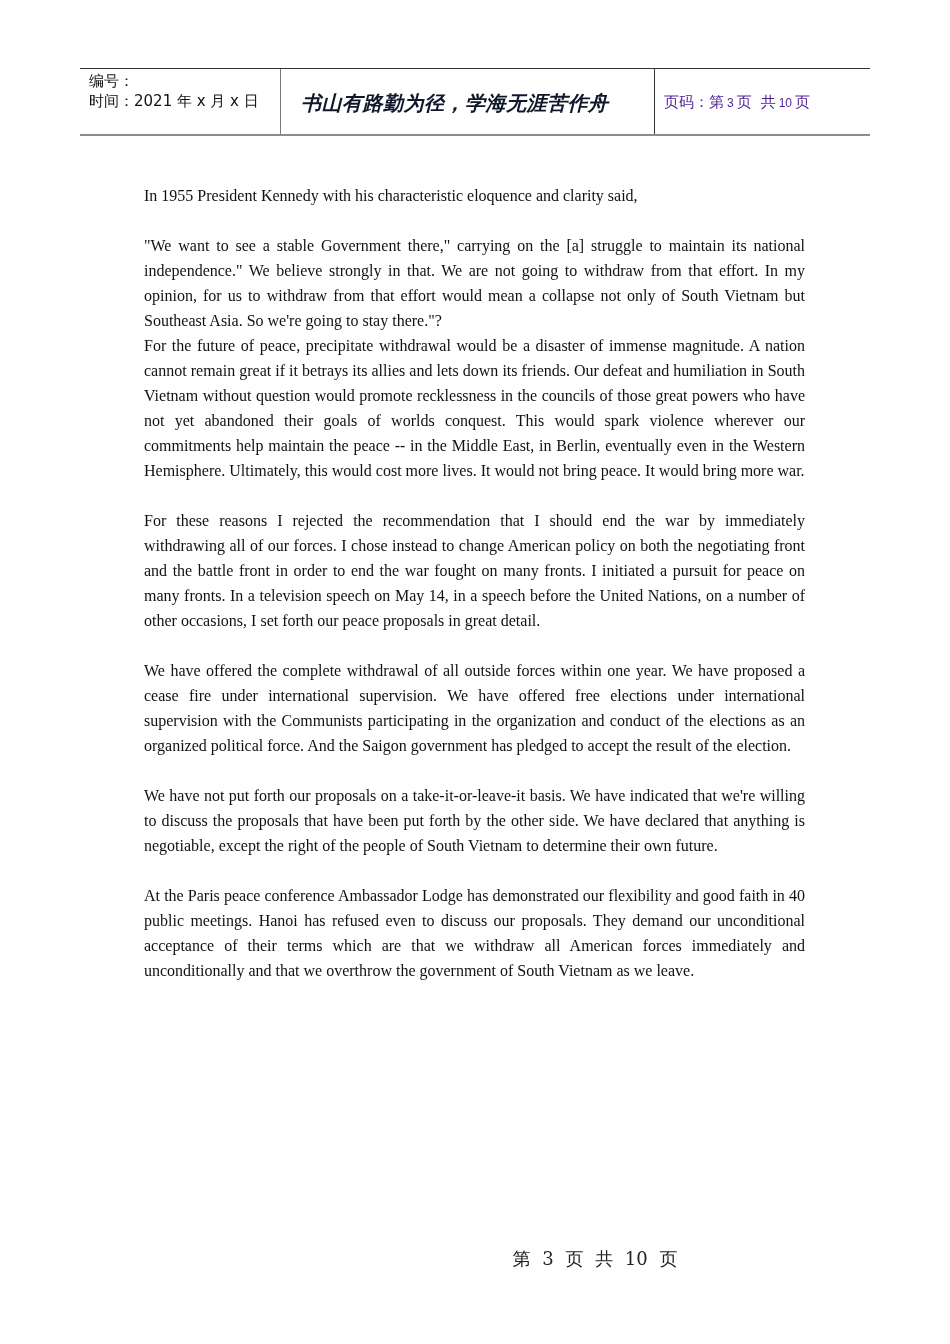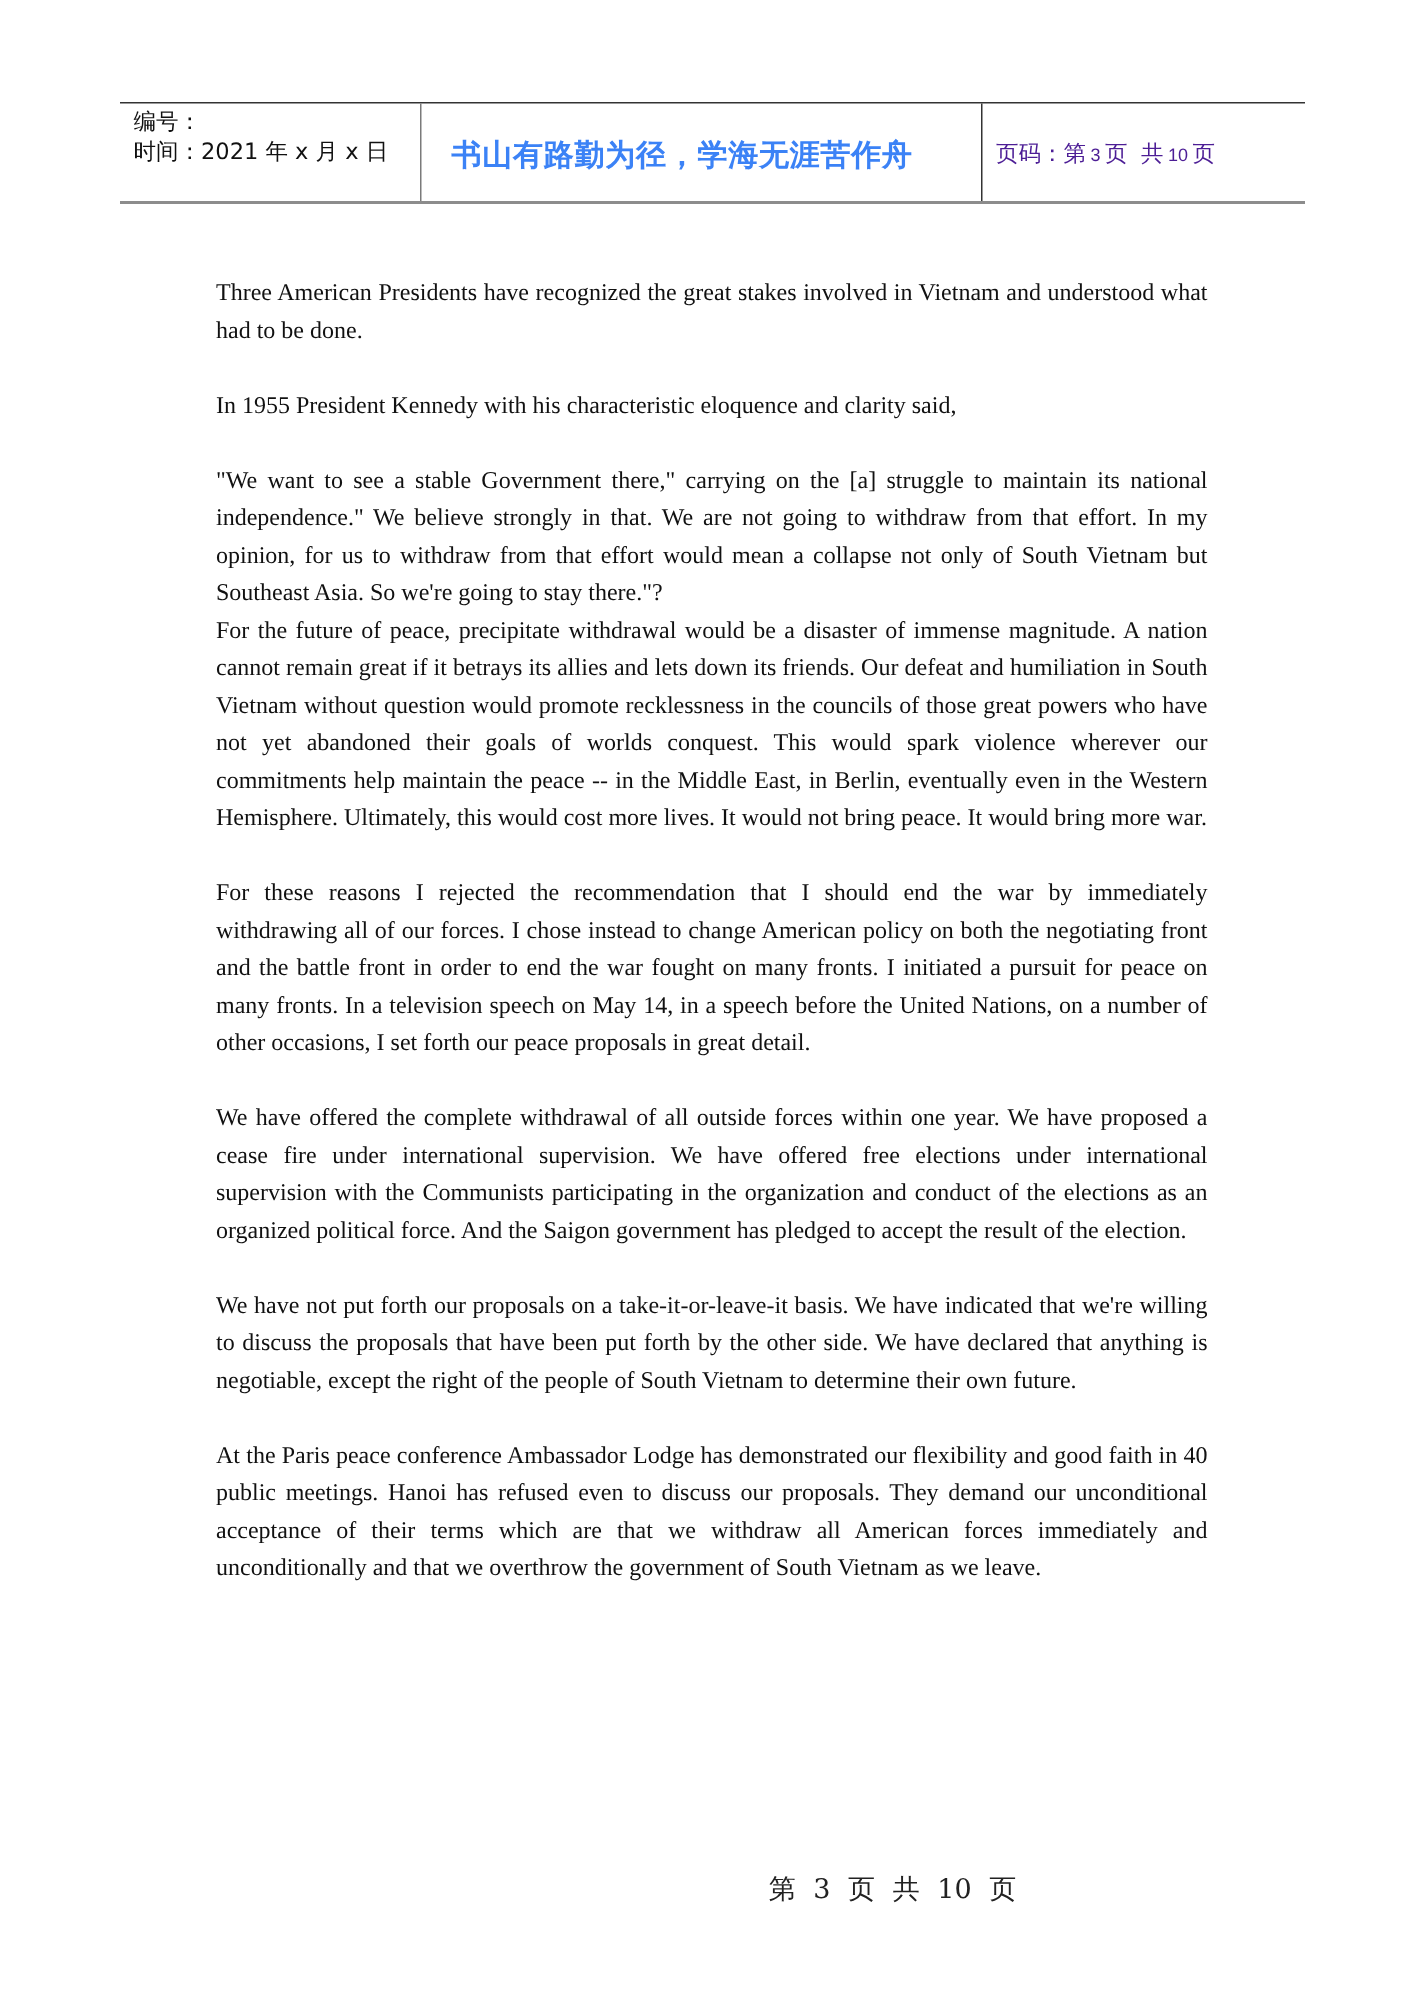--- a/index.html
+++ b/index.html
@@ -102,35 +102,34 @@
   </style>
 </head>
 <body>
 
 <div class="header-table">
   <div class="hcell hcell-left">
     <div>编号：</div>
     <div>时间：2021 年 x 月 x 日</div>
   </div>
   <div class="hcell hcell-mid">
-    <span style="color: #3b82f6;">书山有路勤为径，学海无涯苦作舟</span>
+    <span style="color: #0f172a; font-style: italic;">书山有路勤为径，学海无涯苦作舟</span>
   </div>
   <div class="hcell hcell-right">
     <span>页码：第</span>
     <span class="num">3</span>
     <span>页</span>
     <span class="gap"></span>
     <span>共</span>
     <span class="num">10</span>
     <span>页</span>
   </div>
 </div>
 
 <div class="body-text">
-  <p class="para">Three American Presidents have recognized the great stakes involved in Vietnam and understood what had to be done.</p>
   <p class="para">In 1955 President Kennedy with his characteristic eloquence and clarity said,</p>
   <p class="para tight">"We want to see a stable Government there," carrying on the [a] struggle to maintain its national independence." We believe strongly in that. We are not going to withdraw from that effort. In my opinion, for us to withdraw from that effort would mean a collapse not only of South Vietnam but Southeast Asia. So we're going to stay there."?</p>
   <p class="para">For the future of peace, precipitate withdrawal would be a disaster of immense magnitude. A nation cannot remain great if it betrays its allies and lets down its friends. Our defeat and humiliation in South Vietnam without question would promote recklessness in the councils of those great powers who have not yet abandoned their goals of worlds conquest. This would spark violence wherever our commitments help maintain the peace -- in the Middle East, in Berlin, eventually even in the Western Hemisphere. Ultimately, this would cost more lives. It would not bring peace. It would bring more war.</p>
   <p class="para">For these reasons I rejected the recommendation that I should end the war by immediately withdrawing all of our forces. I chose instead to change American policy on both the negotiating front and the battle front in order to end the war fought on many fronts. I initiated a pursuit for peace on many fronts. In a television speech on May 14, in a speech before the United Nations, on a number of other occasions, I set forth our peace proposals in great detail.</p>
   <p class="para">We have offered the complete withdrawal of all outside forces within one year. We have proposed a cease fire under international supervision.  We have offered free elections under international supervision with the Communists participating in the organization and conduct of the elections as an organized political force. And the Saigon government has pledged to accept the result of the election.</p>
   <p class="para">We have not put forth our proposals on a take-it-or-leave-it basis. We have indicated that we're willing to discuss the proposals that have been put forth by the other side. We have declared that anything is negotiable, except the right of the people of South Vietnam to determine their own future.</p>
   <p class="para">At the Paris peace conference Ambassador Lodge has demonstrated our flexibility and good faith in 40 public meetings. Hanoi has refused even to discuss our proposals. They demand our unconditional acceptance of their terms which are that we withdraw all American forces immediately and unconditionally and that we overthrow the government of South Vietnam as we leave.</p>
 </div>
 
 <div class="footer">

